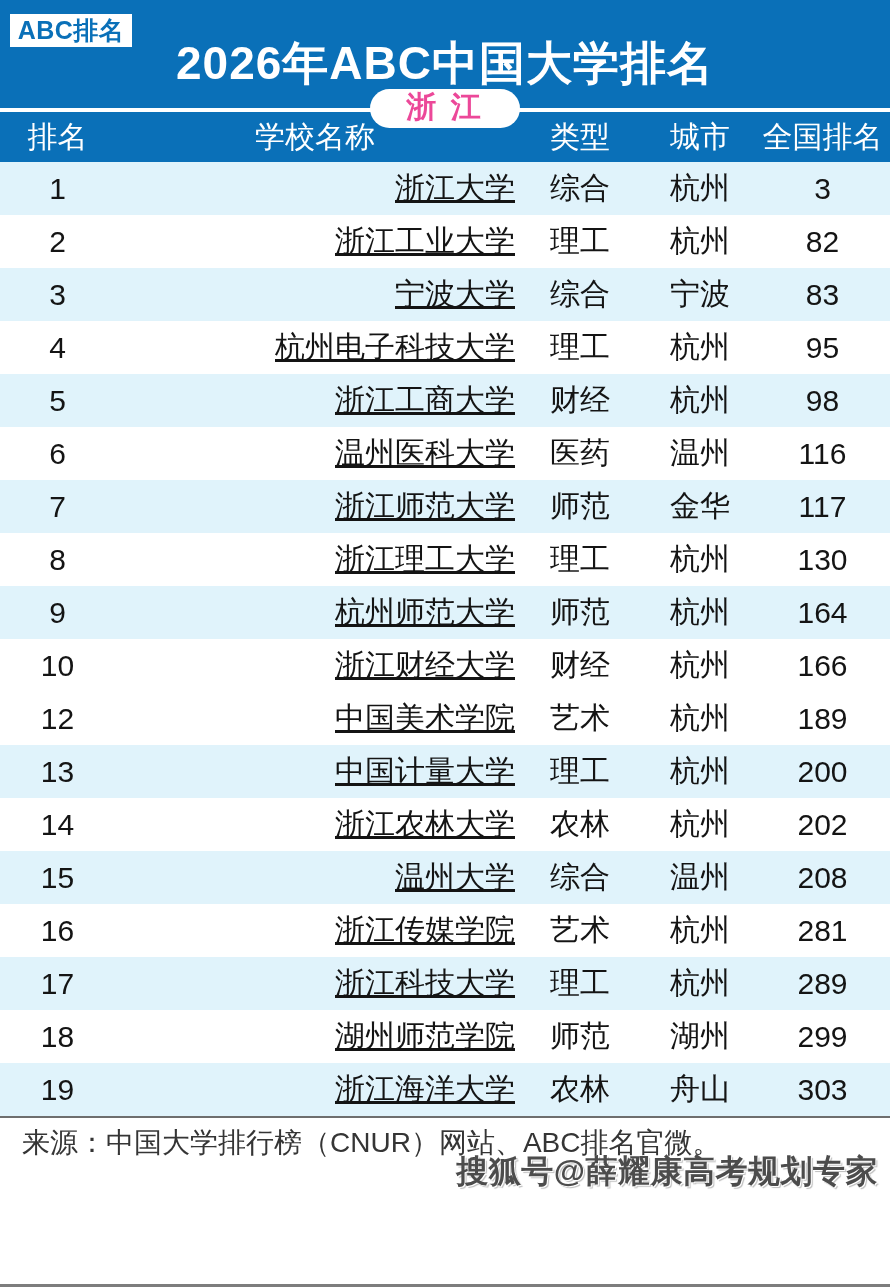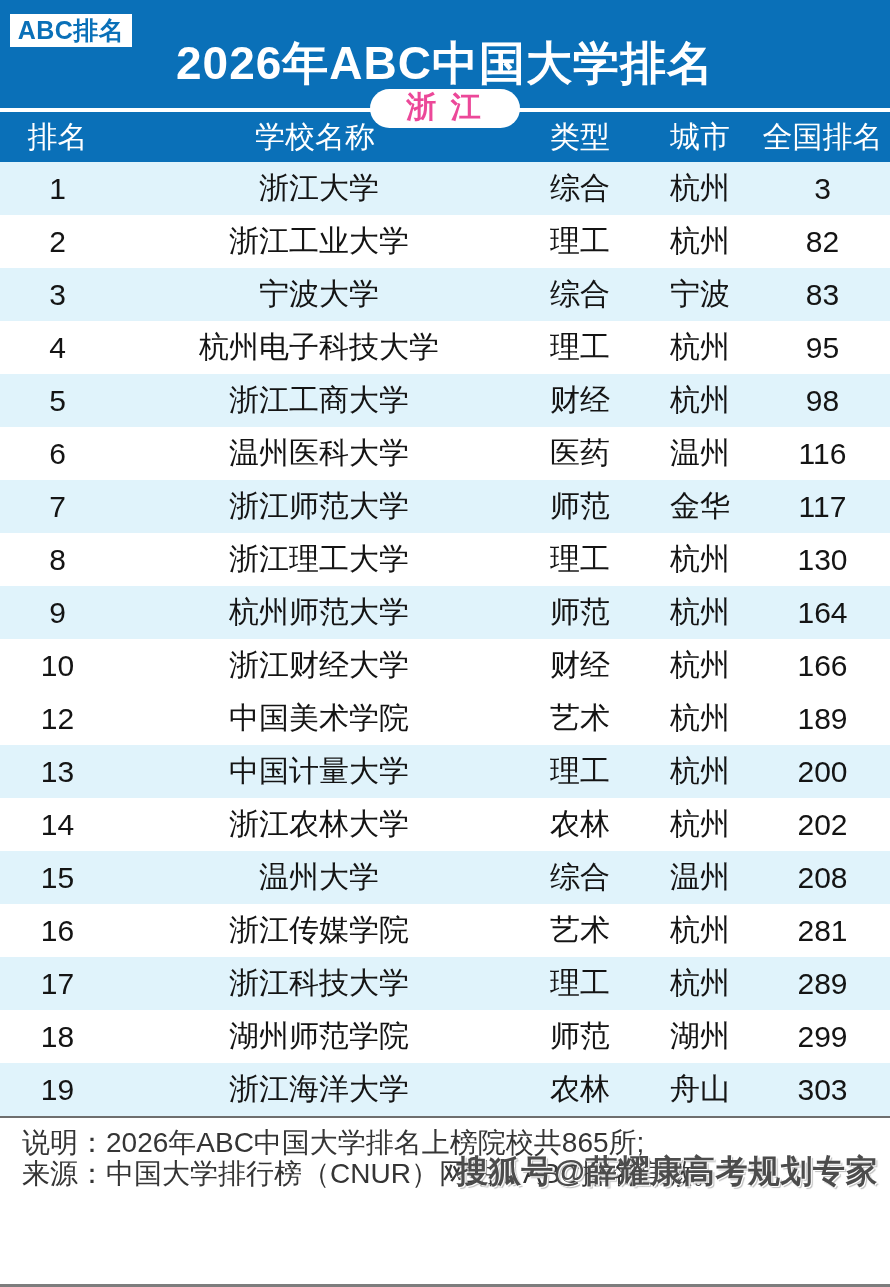--- a/index.html
+++ b/index.html
@@ -95,22 +95,23 @@
   tbody td {
     height: 53px;
     font-size: 30px;
     color: #141414;
     text-align: center;
     padding: 0;
     white-space: nowrap;
     overflow: hidden;
   }
   tbody td.school {
-    text-align: center;
+    text-align: right;
     padding-left: 8px;
+    text-decoration: underline;
   }
   tbody tr.alt { background: #e0f3fb; }
   tbody tr { background: #ffffff; }
 
   
   .footer {
     position: relative;
     height: 77px;
     background: #ffffff;
     border-top: 2px solid #6e6e6e;
@@ -289,18 +290,17 @@
           <td>19</td>
           <td class="school">浙江海洋大学</td>
           <td>农林</td>
           <td>舟山</td>
           <td>303</td>
         </tr>
       </tbody>
   </table>
 
   <div class="footer">
-    <div>说明：2026年ABC中国大学排名上榜院校共865所;</div>
     <div>来源：中国大学排行榜（CNUR）网站、ABC排名官微。</div>
     <div class="watermark">搜狐号@薛耀康高考规划专家</div>
   </div>
 
 </div>
 
 </body></html>

